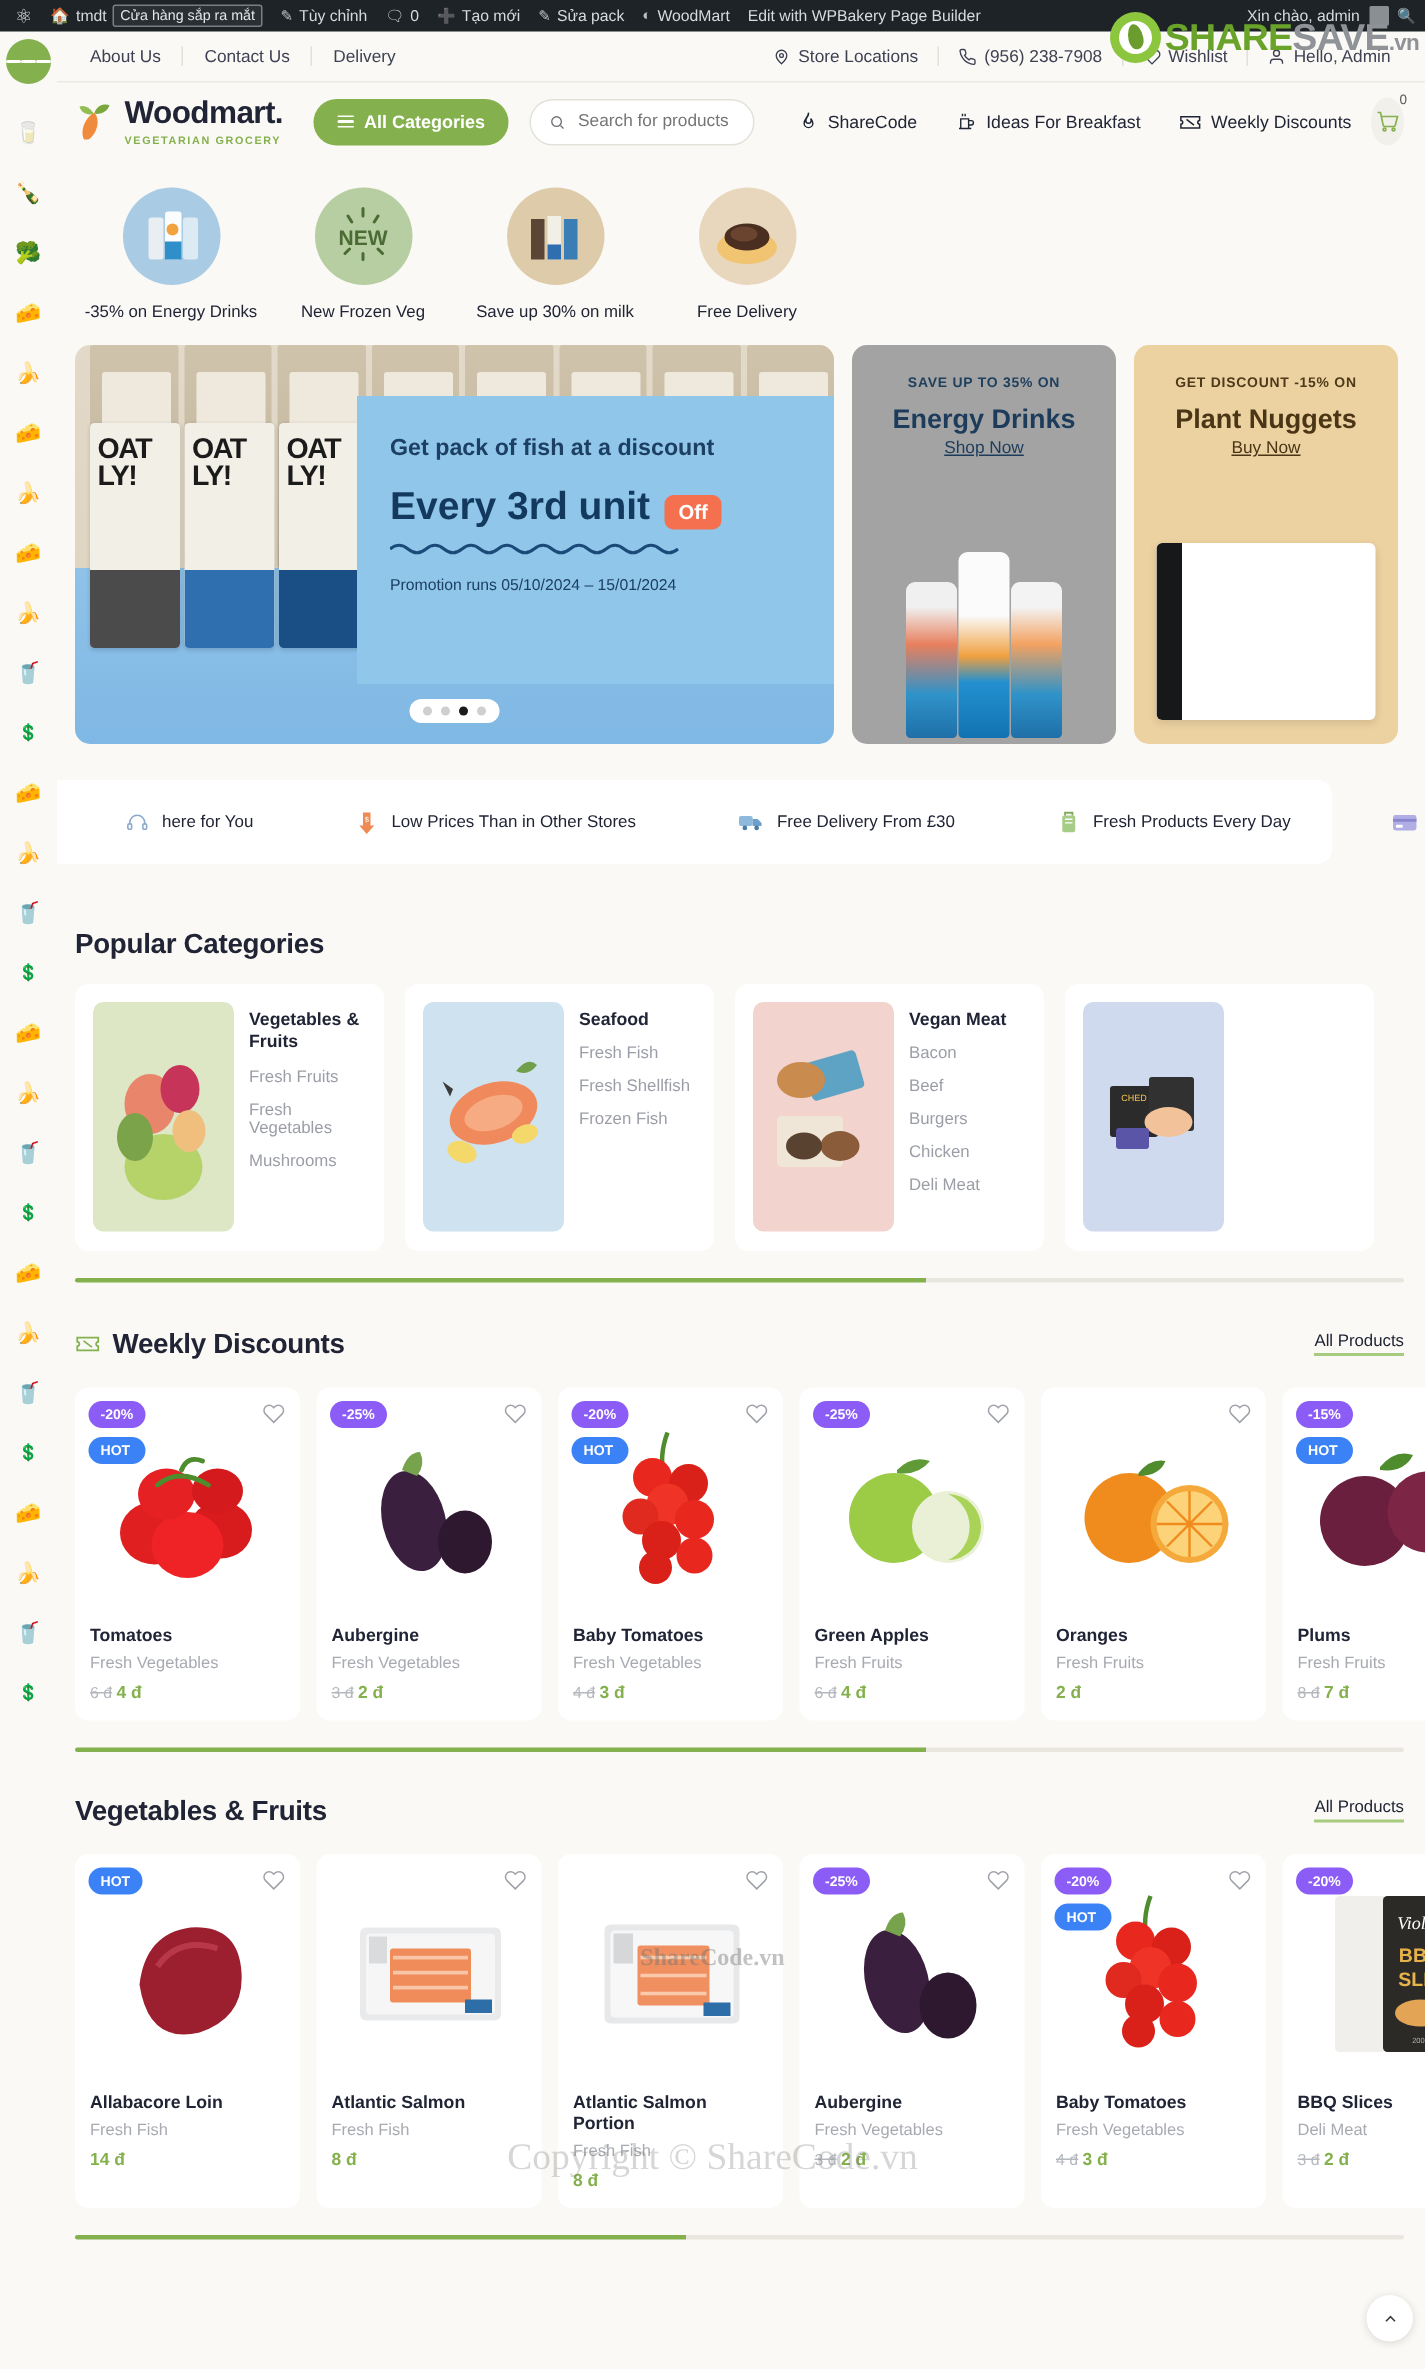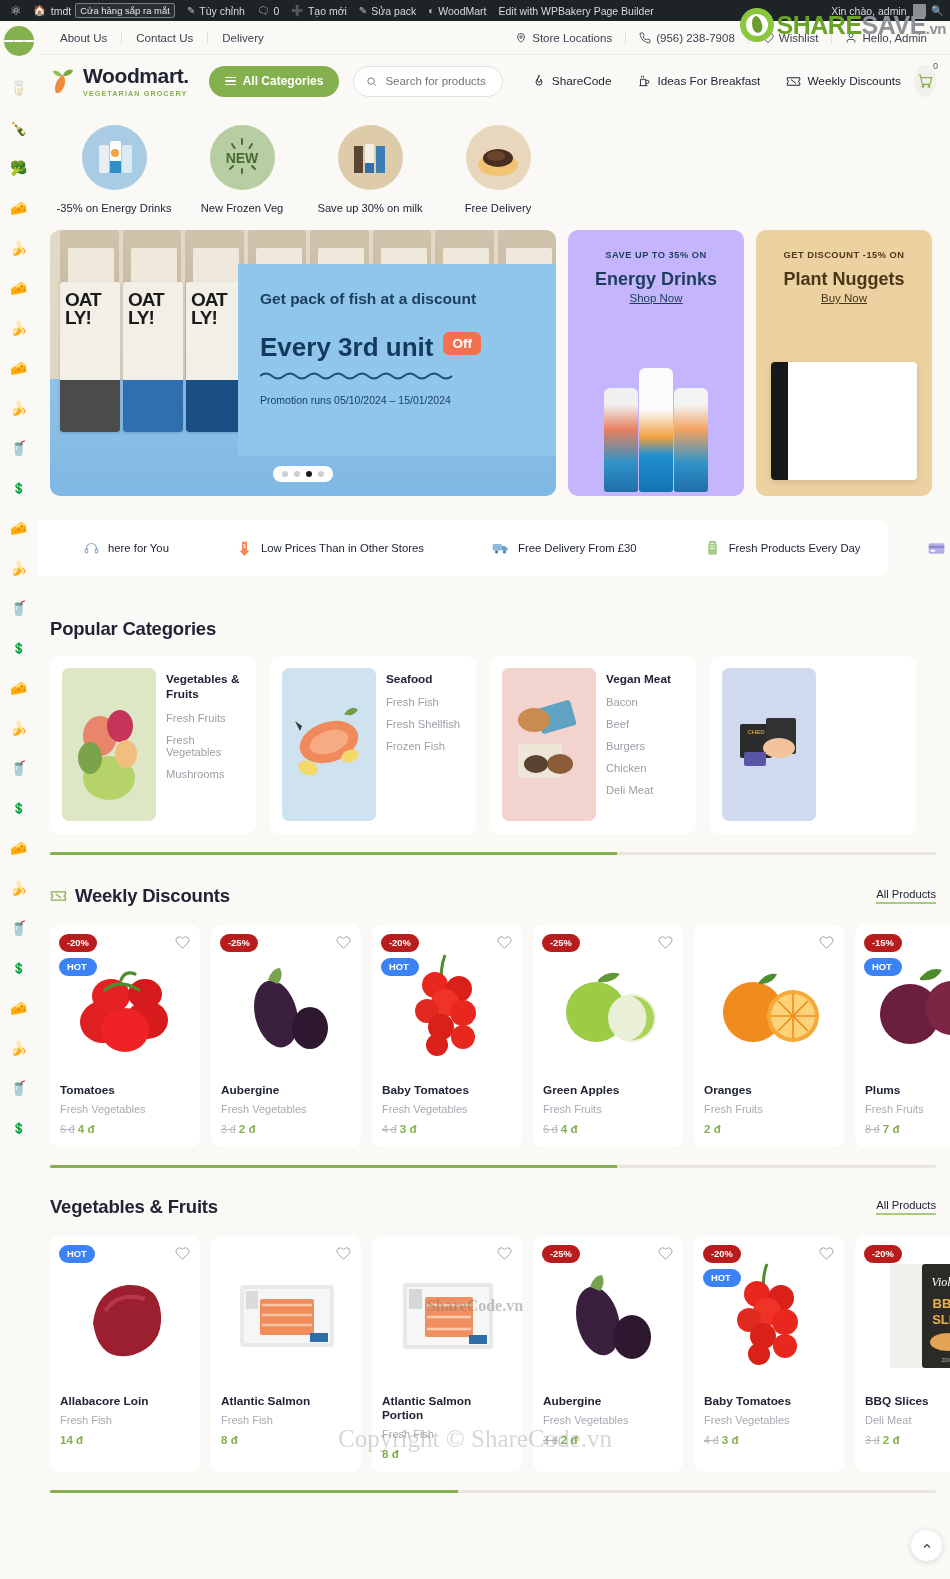--- a/index.html
+++ b/index.html
@@ -107,31 +107,31 @@
   .oatpack { width: 60px; height: 150px; background: #f2efe6; border-radius: 3px; position: relative; overflow:hidden;
     box-shadow: 0 1px 3px rgba(0,0,0,.16); }
   .oatpack .ot { font-size: 19px; font-weight: 800; letter-spacing: -1px; color:#1b1b1b; padding: 9px 0 0 5px; line-height:.95;}
   .oatpack .ob { position:absolute; bottom:0; left:0; right:0; height: 52px; }
   .oatpack.v2 .ob { background:#2f6fb0; } .oatpack.v1 .ob{background:#4b4b4b;} .oatpack.v3 .ob{background:#1a4f86;}
   .bb-overlay {
     position: absolute; right: 0; top: 34px; width: 318px; height: 192px;
     background: #8fc6ea; padding: 26px 22px 0 22px;
   }
   .bb-ov-t1 { font-size: 15.5px; font-weight: 700; color: #1c3f63; }
-  .bb-ov-t2 { font-size: 26px; font-weight: 800; color: #14395e; margin-top: 24px; display:flex; align-items:flex-start; gap:10px;}
+  .bb-ov-t2 { font-size: 26px; font-weight: 800; color: #14395e; margin-top: 14px; display:flex; align-items:flex-end; gap:10px;}
   .off-pill { background: #f4704f; color: #fff; font-size: 13.5px; font-weight: 700; border-radius: 6px; padding: 4px 9px; }
   .wavy { margin-top: 8px; height: 9px; width: 205px; }
   .bb-ov-t3 { font-size: 10.5px; color: #1c3f63; margin-top: 14px; }
   .dots { position: absolute; left: 50%; transform: translateX(-50%); bottom: 14px;
     background:#fff; border-radius: 12px; padding: 5px 9px; display:flex; gap:6px; }
   .dots i { width: 6px; height: 6px; border-radius: 50%; background: #cfcfcf; display:block; }
   .dots i.on { background: #1b1b1b; }
 
   .side-banner { width: 176px; height: 266px; border-radius: 10px; padding: 20px 12px 0; text-align: center; position: relative; overflow:hidden; }
-  .sb-blue { background: #c4b5fd; }
+  .sb-blue { background: #a3a3a3; }
   .sb-gold { background: #ecd2a1; }
   .sb-k { font-size: 9.3px; letter-spacing: .5px; font-weight: 700; color: #20405e; }
   .sb-gold .sb-k { color: #4e3a1b; }
   .sb-t { font-size: 18px; font-weight: 700; color: #1d3c5c; margin-top: 9px; }
   .sb-gold .sb-t { color: #4a3516; }
   .sb-a { font-size: 11.5px; margin-top: 1px; text-decoration: underline; color: #1d3c5c; display:inline-block;}
   .sb-gold .sb-a { color: #4a3516; }
   .cans { position:absolute; bottom: 4px; left: 50%; transform: translateX(-50%); display:flex; align-items:flex-end; gap:1px;}
   .can { width: 34px; height: 112px; border-radius: 6px 6px 3px 3px; }
   .can.c1 { background: linear-gradient(180deg,#f0f0f0 16%, #e8805e 40%, #2f93c9 72%, #1f6fa8 100%); height: 104px;}
@@ -169,21 +169,21 @@
   .green-rule { height: 3px; background: linear-gradient(90deg,#84b14d 0%, #84b14d 64%, #e8e6de 64%); border-radius:2px;
     margin: 18px 14px 0 12px; }
   .green-rule.r2 { background: linear-gradient(90deg,#84b14d 0%, #84b14d 64%, #e8e6de 64%); }
   .green-rule.r3 { background: linear-gradient(90deg,#84b14d 0%, #84b14d 46%, #e8e6de 46%); }
 
   
   .prodrow { display: flex; gap: 11px; padding: 18px 0 0 12px; }
   .prod { width: 150px; background: #fff; border-radius: 9px; padding: 8px 10px 12px; position: relative; flex-shrink:0;}
   .badges { position: absolute; left: 9px; top: 9px; display: flex; flex-direction: column; gap: 6px; z-index: 3;}
   .bdg { font-size: 9.4px; font-weight: 700; color: #fff; border-radius: 11px; padding: 3px 8px; line-height: 1.3; }
-  .bdg.off { background: #b91c1c; }
+  .bdg.off { background: #8b5cf6; }
   .bdg.hot { background: #3b82f6; }
   .wish { position: absolute; right: 10px; top: 10px; z-index: 3; }
   .p-img { height: 136px; display: flex; align-items: center; justify-content: center; margin-top: 4px; }
   .p-name { font-size: 11.8px; font-weight: 700; margin-top: 10px; }
   .p-cat { font-size: 11px; color: #a7aab1; margin-top: 6px; }
   .p-price { font-size: 11.6px; margin-top: 7px; color: #84b14d; font-weight: 700; }
   .p-old { color: #b4b7bd; text-decoration: line-through; font-weight: 400; margin-right: 3px; font-size:10.6px;}
 
   
   .wm-center {

